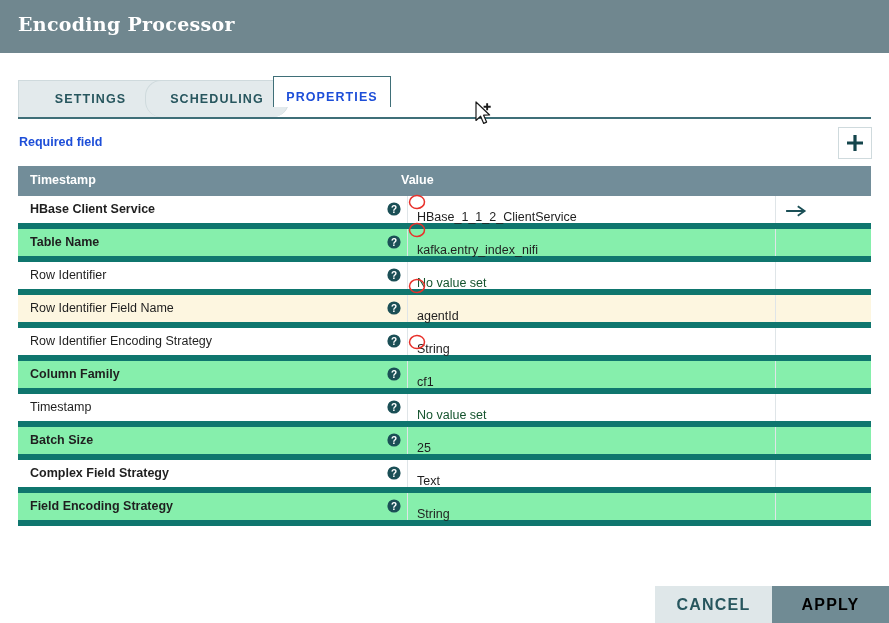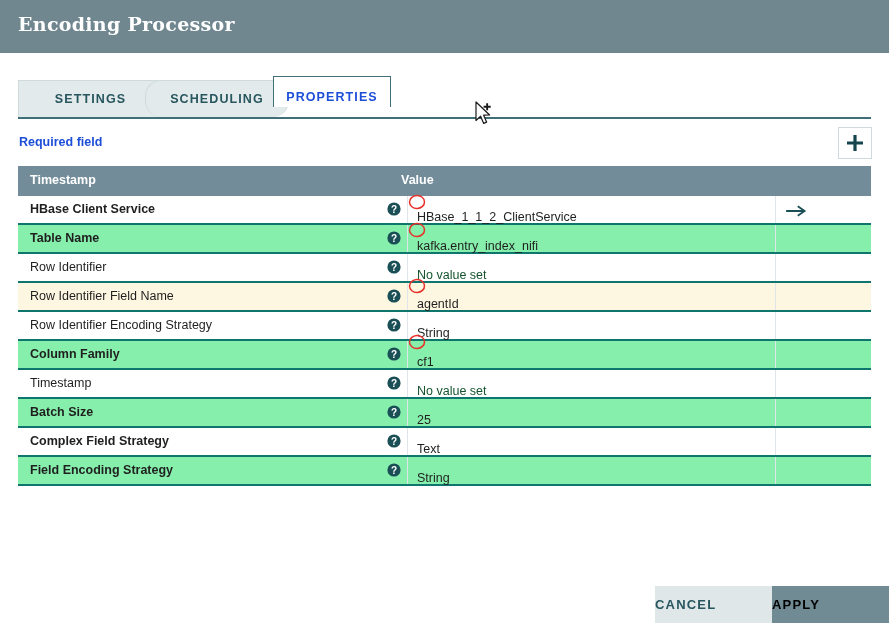--- a/index.html
+++ b/index.html
@@ -116,21 +116,21 @@
     top: 7px;
     font-size: 12.5px;
     font-weight: bold;
     color: #ffffff;
   }
   .th.prop { left: 12px; }
   .th.val  { left: 383px; }
   .trow {
     position: relative;
     height: 27px;
-    border-bottom: 2px solid #0f766e;
+    border-bottom: 6px solid #0f766e;
     background: #ffffff;
   }
   .trow.alt   { background: #86efac; }
   .trow.hl    { background: #fdf6e0; }
   .cell-prop {
     position: absolute;
     left: 12px; top: 6px;
     font-size: 12.5px;
     color: #1f1f1f;
     white-space: nowrap;
@@ -176,24 +176,24 @@
   
   .footer {
     position: absolute;
     left: 0; top: 586px;
     width: 889px; height: 37px;
   }
   .btn {
     position: absolute;
     top: 0; height: 37px;
     box-sizing: border-box;
-    font-size: 13px;
+    font-size: 16px;
     font-weight: bold;
     letter-spacing: 1.2px;
-    text-align: left;
+    text-align: center;
     line-height: 37px;
     cursor: pointer;
   }
   .btn.cancel {
     left: 655px; width: 117px;
     background: #dfe7e9;
     color: #27565e;
   }
   .btn.apply {
     left: 772px; width: 117px;

